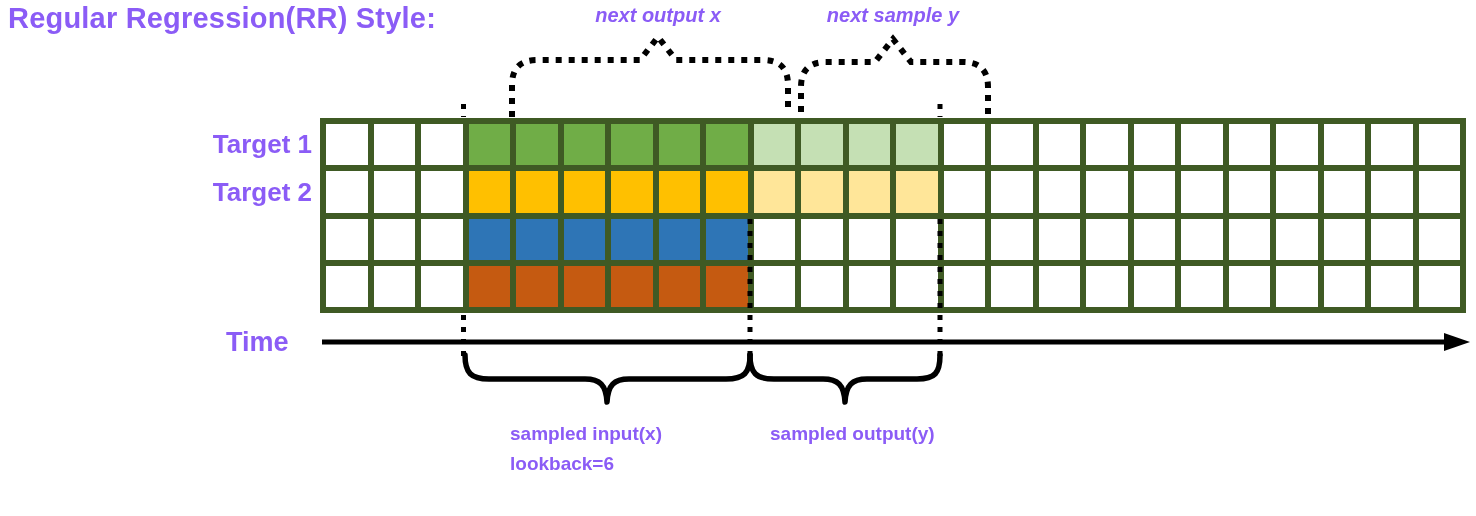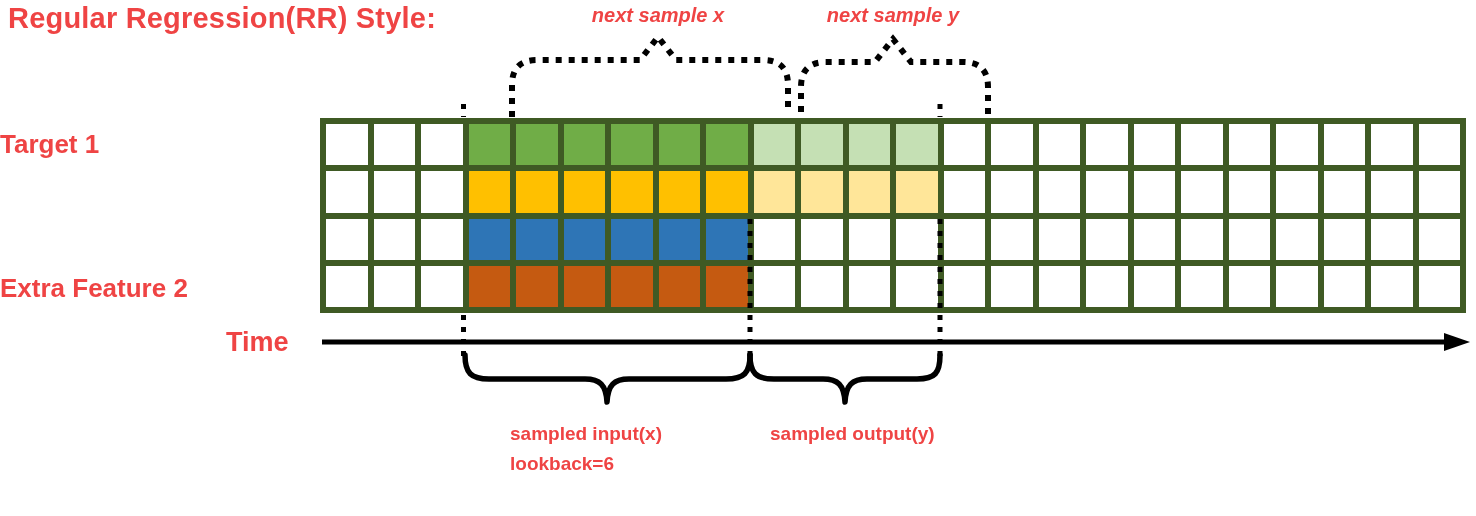--- a/index.html
+++ b/index.html
@@ -1,30 +1,30 @@
 <!DOCTYPE html>
 <html><head>
 <meta charset="utf-8">
 <style>
   html,body { margin:0; padding:0; background:#ffffff; }
   .stage {
     position:relative;
     width:1475px; height:516px;
     background:#ffffff;
     font-family:"Liberation Sans", sans-serif;
-    color:#ef4444;
+    color:#8b5cf6;
     overflow:hidden;
   }
   .title {
     position:absolute; left:8px; top:2px;
     font-size:29px; font-weight:bold; letter-spacing:0.2px;
   }
   .row-label {
     position:absolute; left:0; width:312px; height:48px;
-    line-height:48px; text-align:left;
+    line-height:48px; text-align:right;
     font-size:26px; font-weight:bold;
   }
   #grid {
     position:absolute; left:320px; top:118px;
     width:1146px; height:195px;
     box-sizing:border-box;
     padding:6px;
     display:grid;
     grid-auto-flow:row;
     gap:6px;
@@ -52,25 +52,25 @@
   #anno-input { left:510px; }
   #anno-output { left:770px; }
 </style>
 </head>
 <body>
 
 <div class="stage">
 
   <div class="title">Regular Regression(RR) Style:</div>
 
-  <div class="next-sample-label" style="left:658px;">next sample x</div>
+  <div class="next-sample-label" style="left:658px;">next output x</div>
   <div class="next-sample-label" style="left:893px;">next sample y</div>
 
   <div class="row-label" style="top:120px;">Target 1</div>
-  <div class="row-label" style="top:264px;">Extra Feature 2</div>
+  <div class="row-label" style="top:168px;">Target 2</div>
 
   <div id="grid" style="background: rgb(63, 90, 36); grid-template-columns: repeat(24, 1fr); grid-template-rows: repeat(4, 1fr);">
       <div class="cell" style="background: rgb(255, 255, 255);"></div>
       <div class="cell" style="background: rgb(255, 255, 255);"></div>
       <div class="cell" style="background: rgb(255, 255, 255);"></div>
       <div class="cell" style="background: rgb(112, 173, 71);"></div>
       <div class="cell" style="background: rgb(112, 173, 71);"></div>
       <div class="cell" style="background: rgb(112, 173, 71);"></div>
       <div class="cell" style="background: rgb(112, 173, 71);"></div>
       <div class="cell" style="background: rgb(112, 173, 71);"></div>

